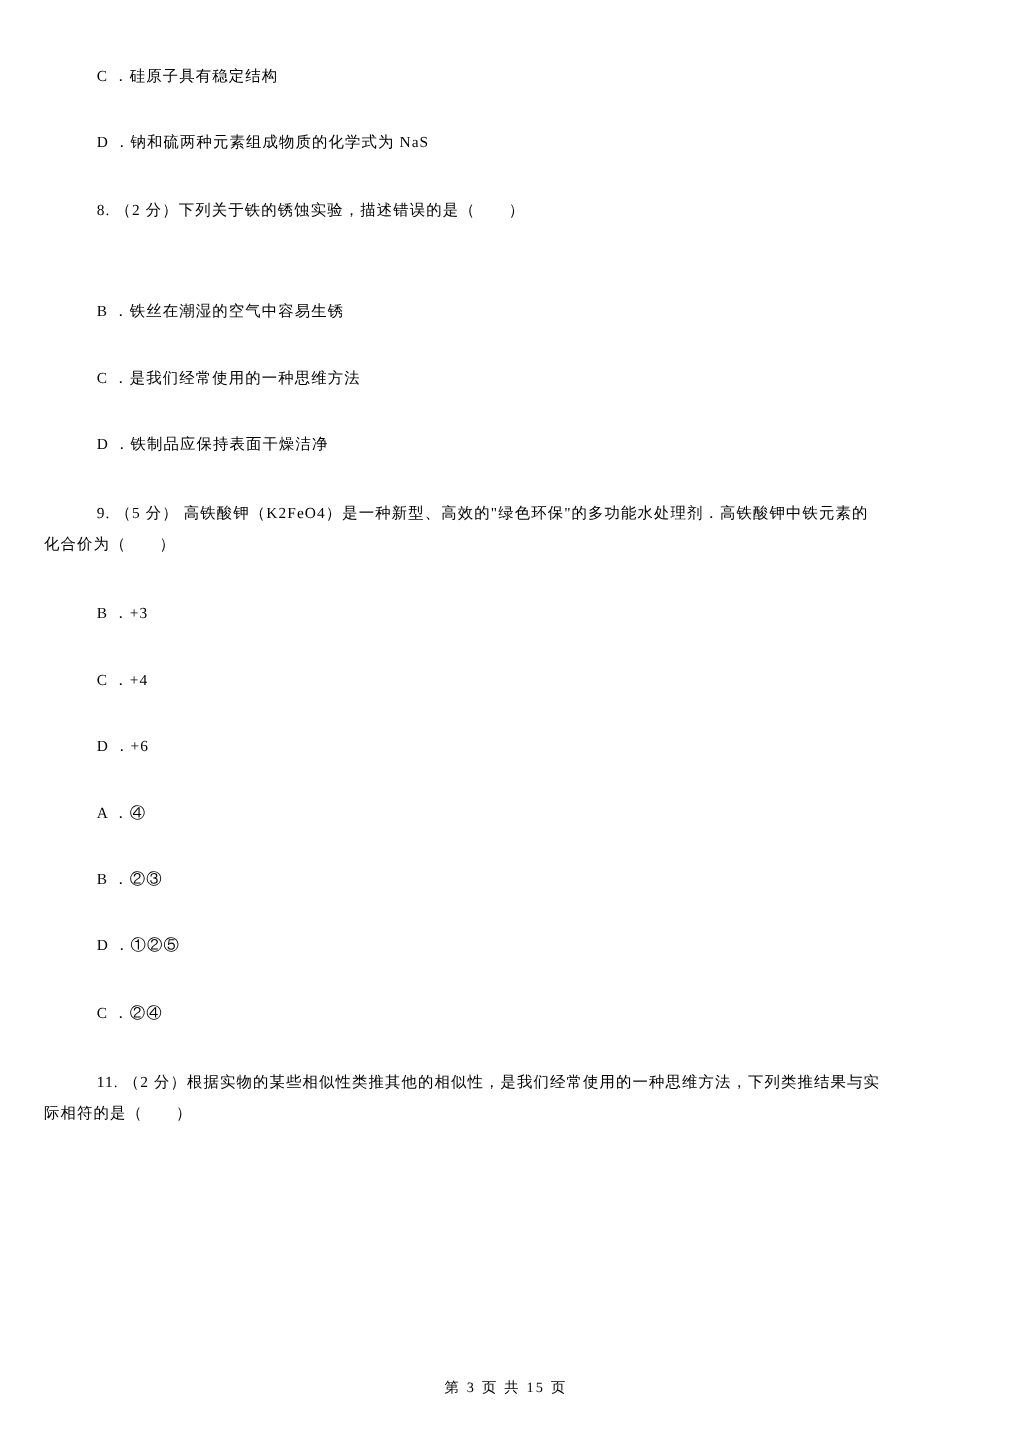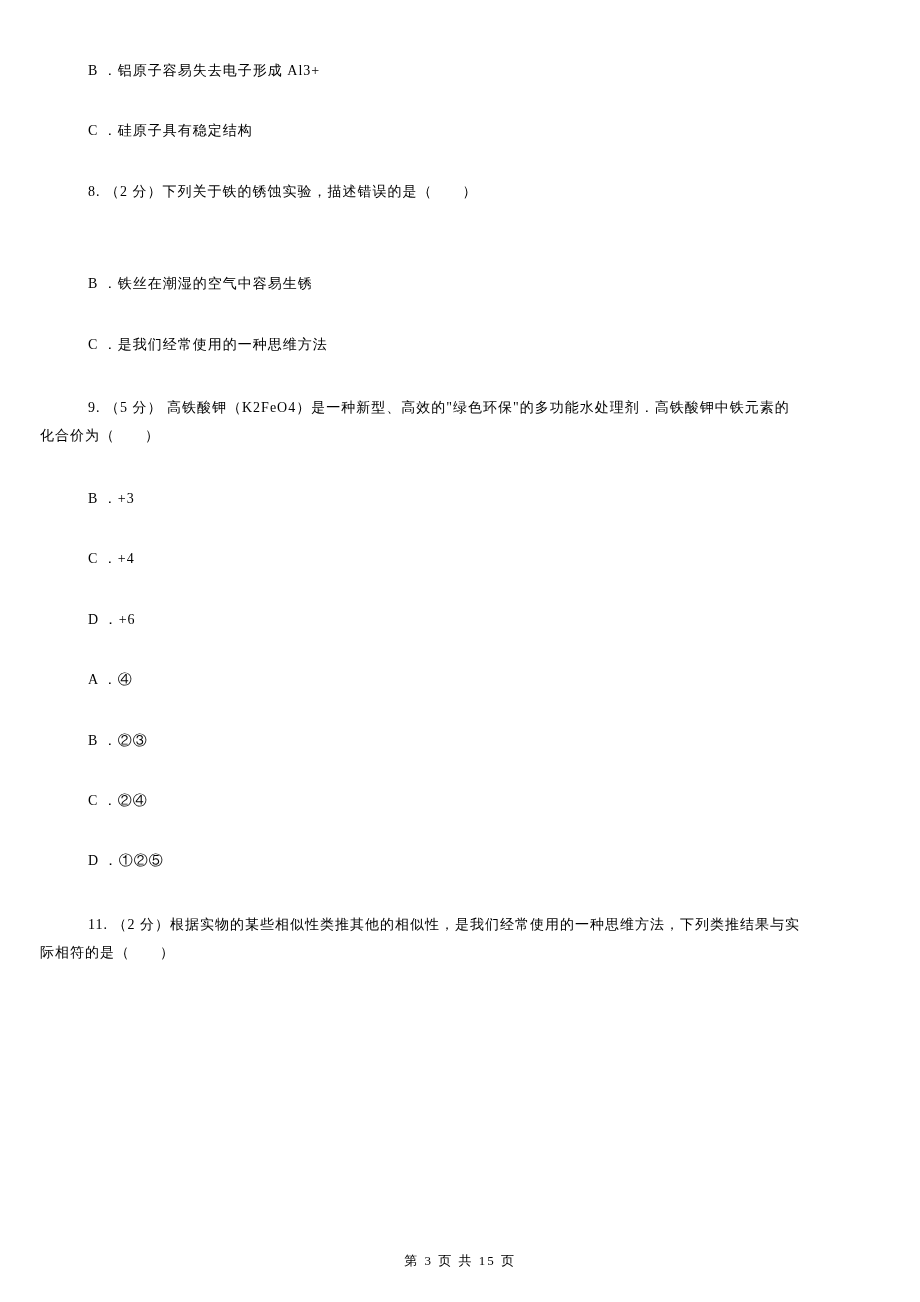--- a/index.html
+++ b/index.html
@@ -52,44 +52,47 @@
     }
     .spacer {
       height: 50px;
     }
   </style>
 </head>
 <body>
 
 <div class="content">
 
-  <div class="option">
-    <span>B ．</span><span>铝原子容易失去电子形成 Al3+</span>
-  </div>
 
   <div class="option">
     <span>C ．</span><span>硅原子具有稳定结构</span>
   </div>
 
+  <div class="option">
+    <span>D ．</span><span>钠和硫两种元素组成物质的化学式为 NaS</span>
+  </div>
 
   <div class="question">
     <span>8. </span><span>（2 分）</span><span>下列关于铁的锈蚀实验，描述错误的是（　　）</span>
   </div>
 
   <div class="spacer"></div>
 
 
   <div class="option">
     <span>B ．</span><span>铁丝在潮湿的空气中容易生锈</span>
   </div>
 
   <div class="option">
     <span>C ．</span><span>是我们经常使用的一种思维方法</span>
   </div>
 
+  <div class="option">
+    <span>D ．</span><span>铁制品应保持表面干燥洁净</span>
+  </div>
 
   <div class="question-multiline">
     <div class="first-line">9. （5 分）  高铁酸钾（K2FeO4）是一种新型、高效的"绿色环保"的多功能水处理剂．高铁酸钾中铁元素的</div>
     <div>化合价为（　　）</div>
   </div>
 
 
   <div class="option">
     <span>B ．</span><span>+3</span>
   </div>
@@ -105,25 +108,25 @@
 
   <div class="option">
     <span>A ．</span><span>④</span>
   </div>
 
   <div class="option">
     <span>B ．</span><span>②③</span>
   </div>
 
   <div class="option">
-    <span>C ．</span><span>②④</span>
+    <span>D ．</span><span>①②⑤</span>
   </div>
 
   <div class="option">
-    <span>D ．</span><span>①②⑤</span>
+    <span>C ．</span><span>②④</span>
   </div>
 
   <div class="question-multiline">
     <div class="first-line">11. （2 分）根据实物的某些相似性类推其他的相似性，是我们经常使用的一种思维方法，下列类推结果与实</div>
     <div>际相符的是（　　）</div>
   </div>
 
 </div>
 
 <div class="footer">

